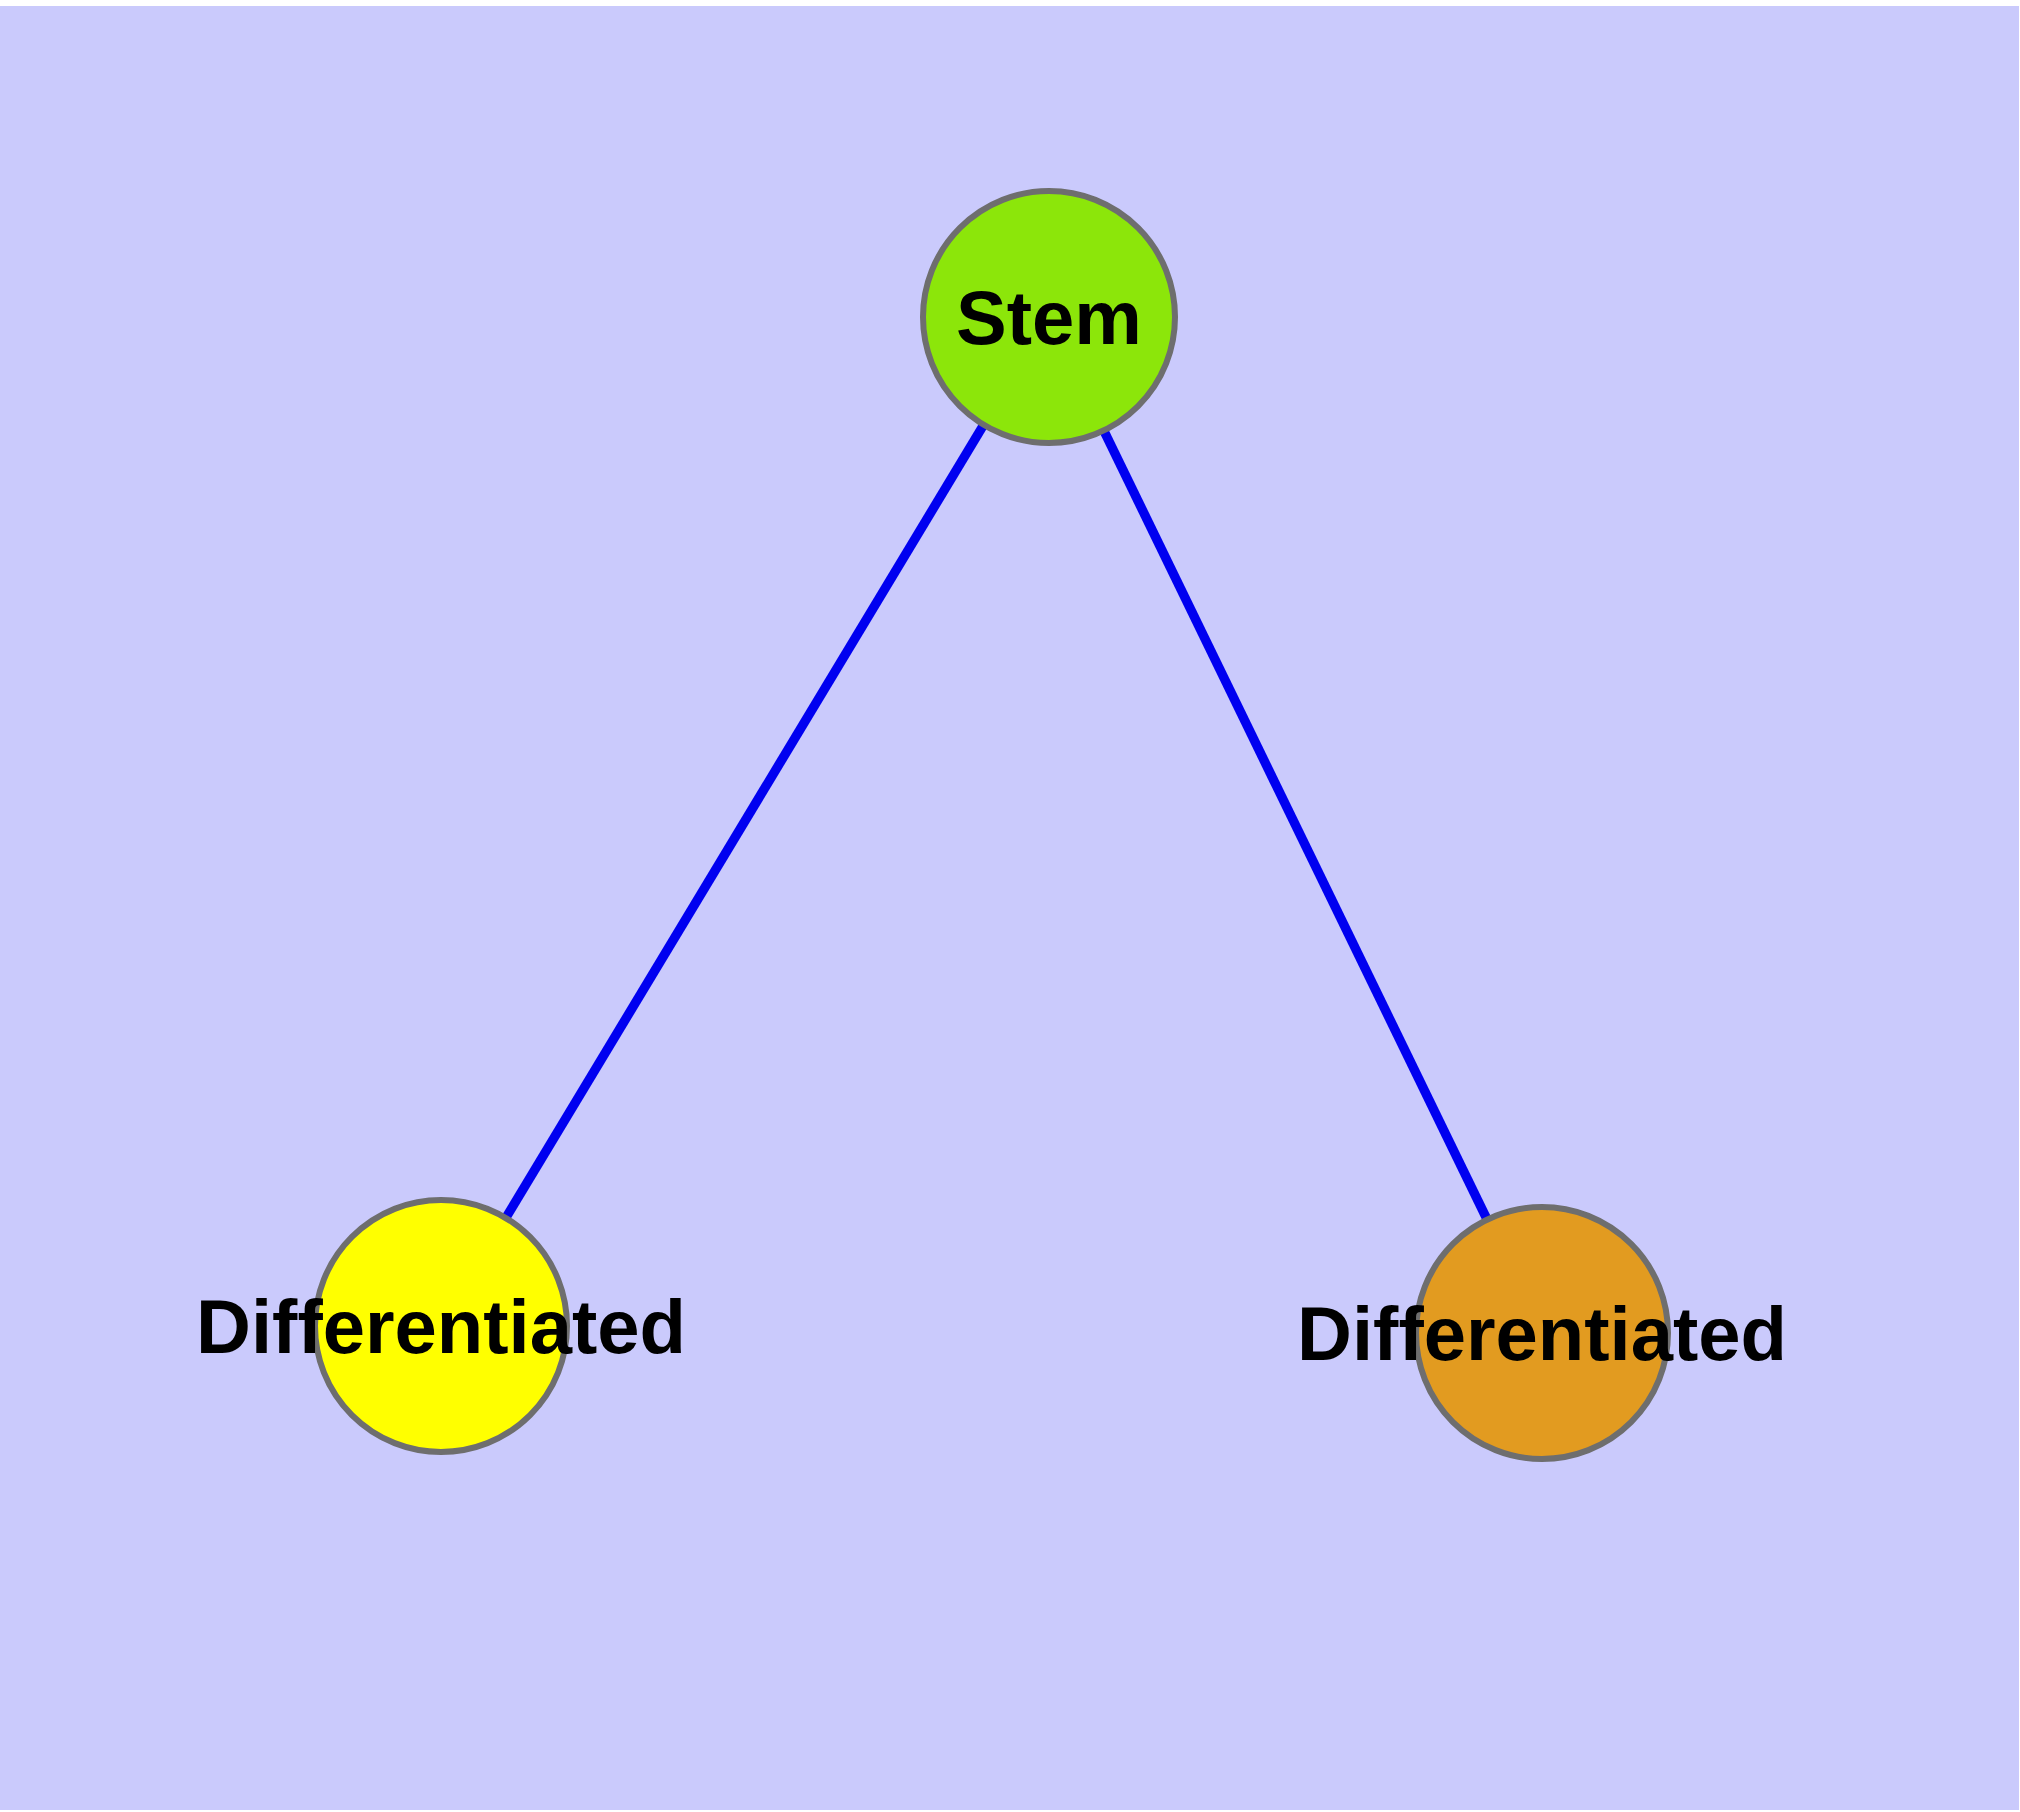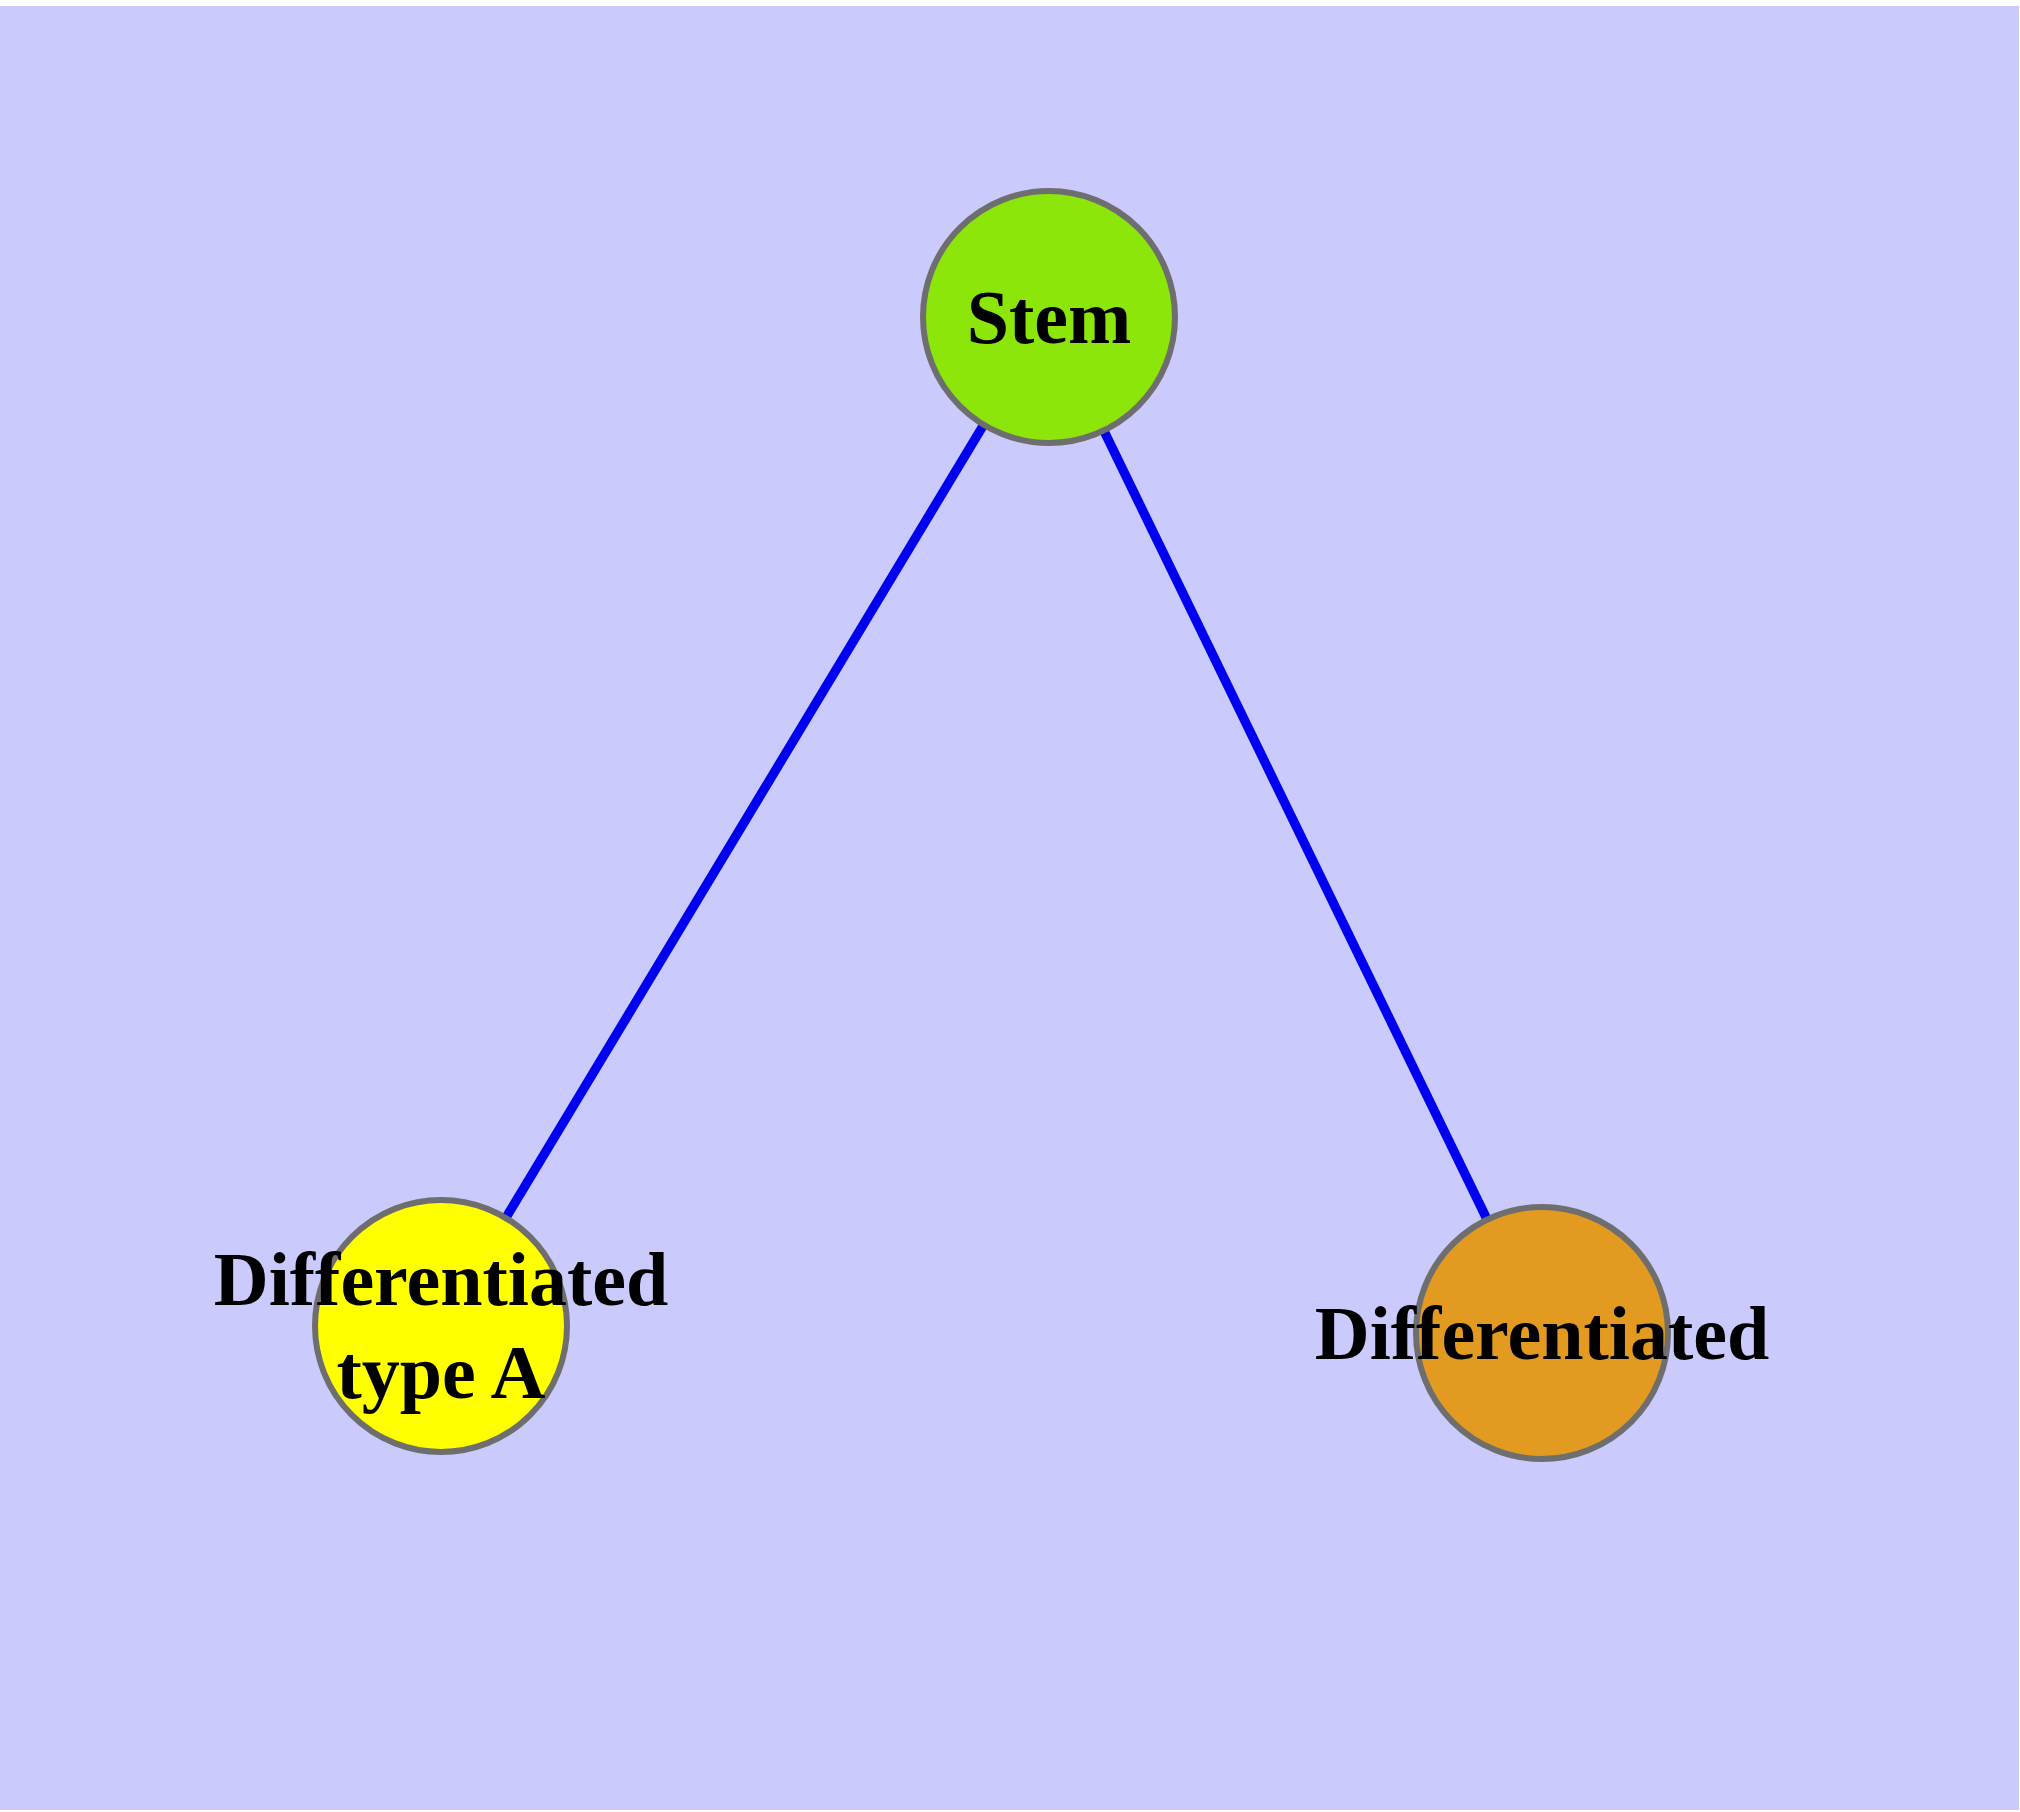--- a/index.html
+++ b/index.html
@@ -16,21 +16,20 @@
   html, body {
     width: 2021px; height: 1812px;
     background: var(--page-bg);
     overflow: hidden;
     font-family: "Liberation Sans", sans-serif;
   }
   .page {
     position: relative;
     width: 2021px; height: 1812px;
     background: var(--page-bg);
-    font-family: Liberation Serif, serif;
   }
   .canvas {
     position: absolute;
     left: 0; right: 1.7px; top: 6px; bottom: 2.5px;
     background: var(--canvas-bg);
   }
   .edges-layer {
     position: absolute;
     left: 0; top: 0;
     width: 2021px; height: 1812px;
@@ -76,21 +75,20 @@
 
   <div class="node node-stem">
     <div class="node-label">
       <span class="label-line">Stem</span>
     </div>
   </div>
 
   <div class="node node-a">
     <div class="node-label">
       <span class="label-line">Differentiated</span>
-      <span class="label-line">type A</span>
     </div>
   </div>
 
   <div class="node node-b">
     <div class="node-label">
       <span class="label-line">Differentiated</span>
     </div>
   </div>
 </div>
 

